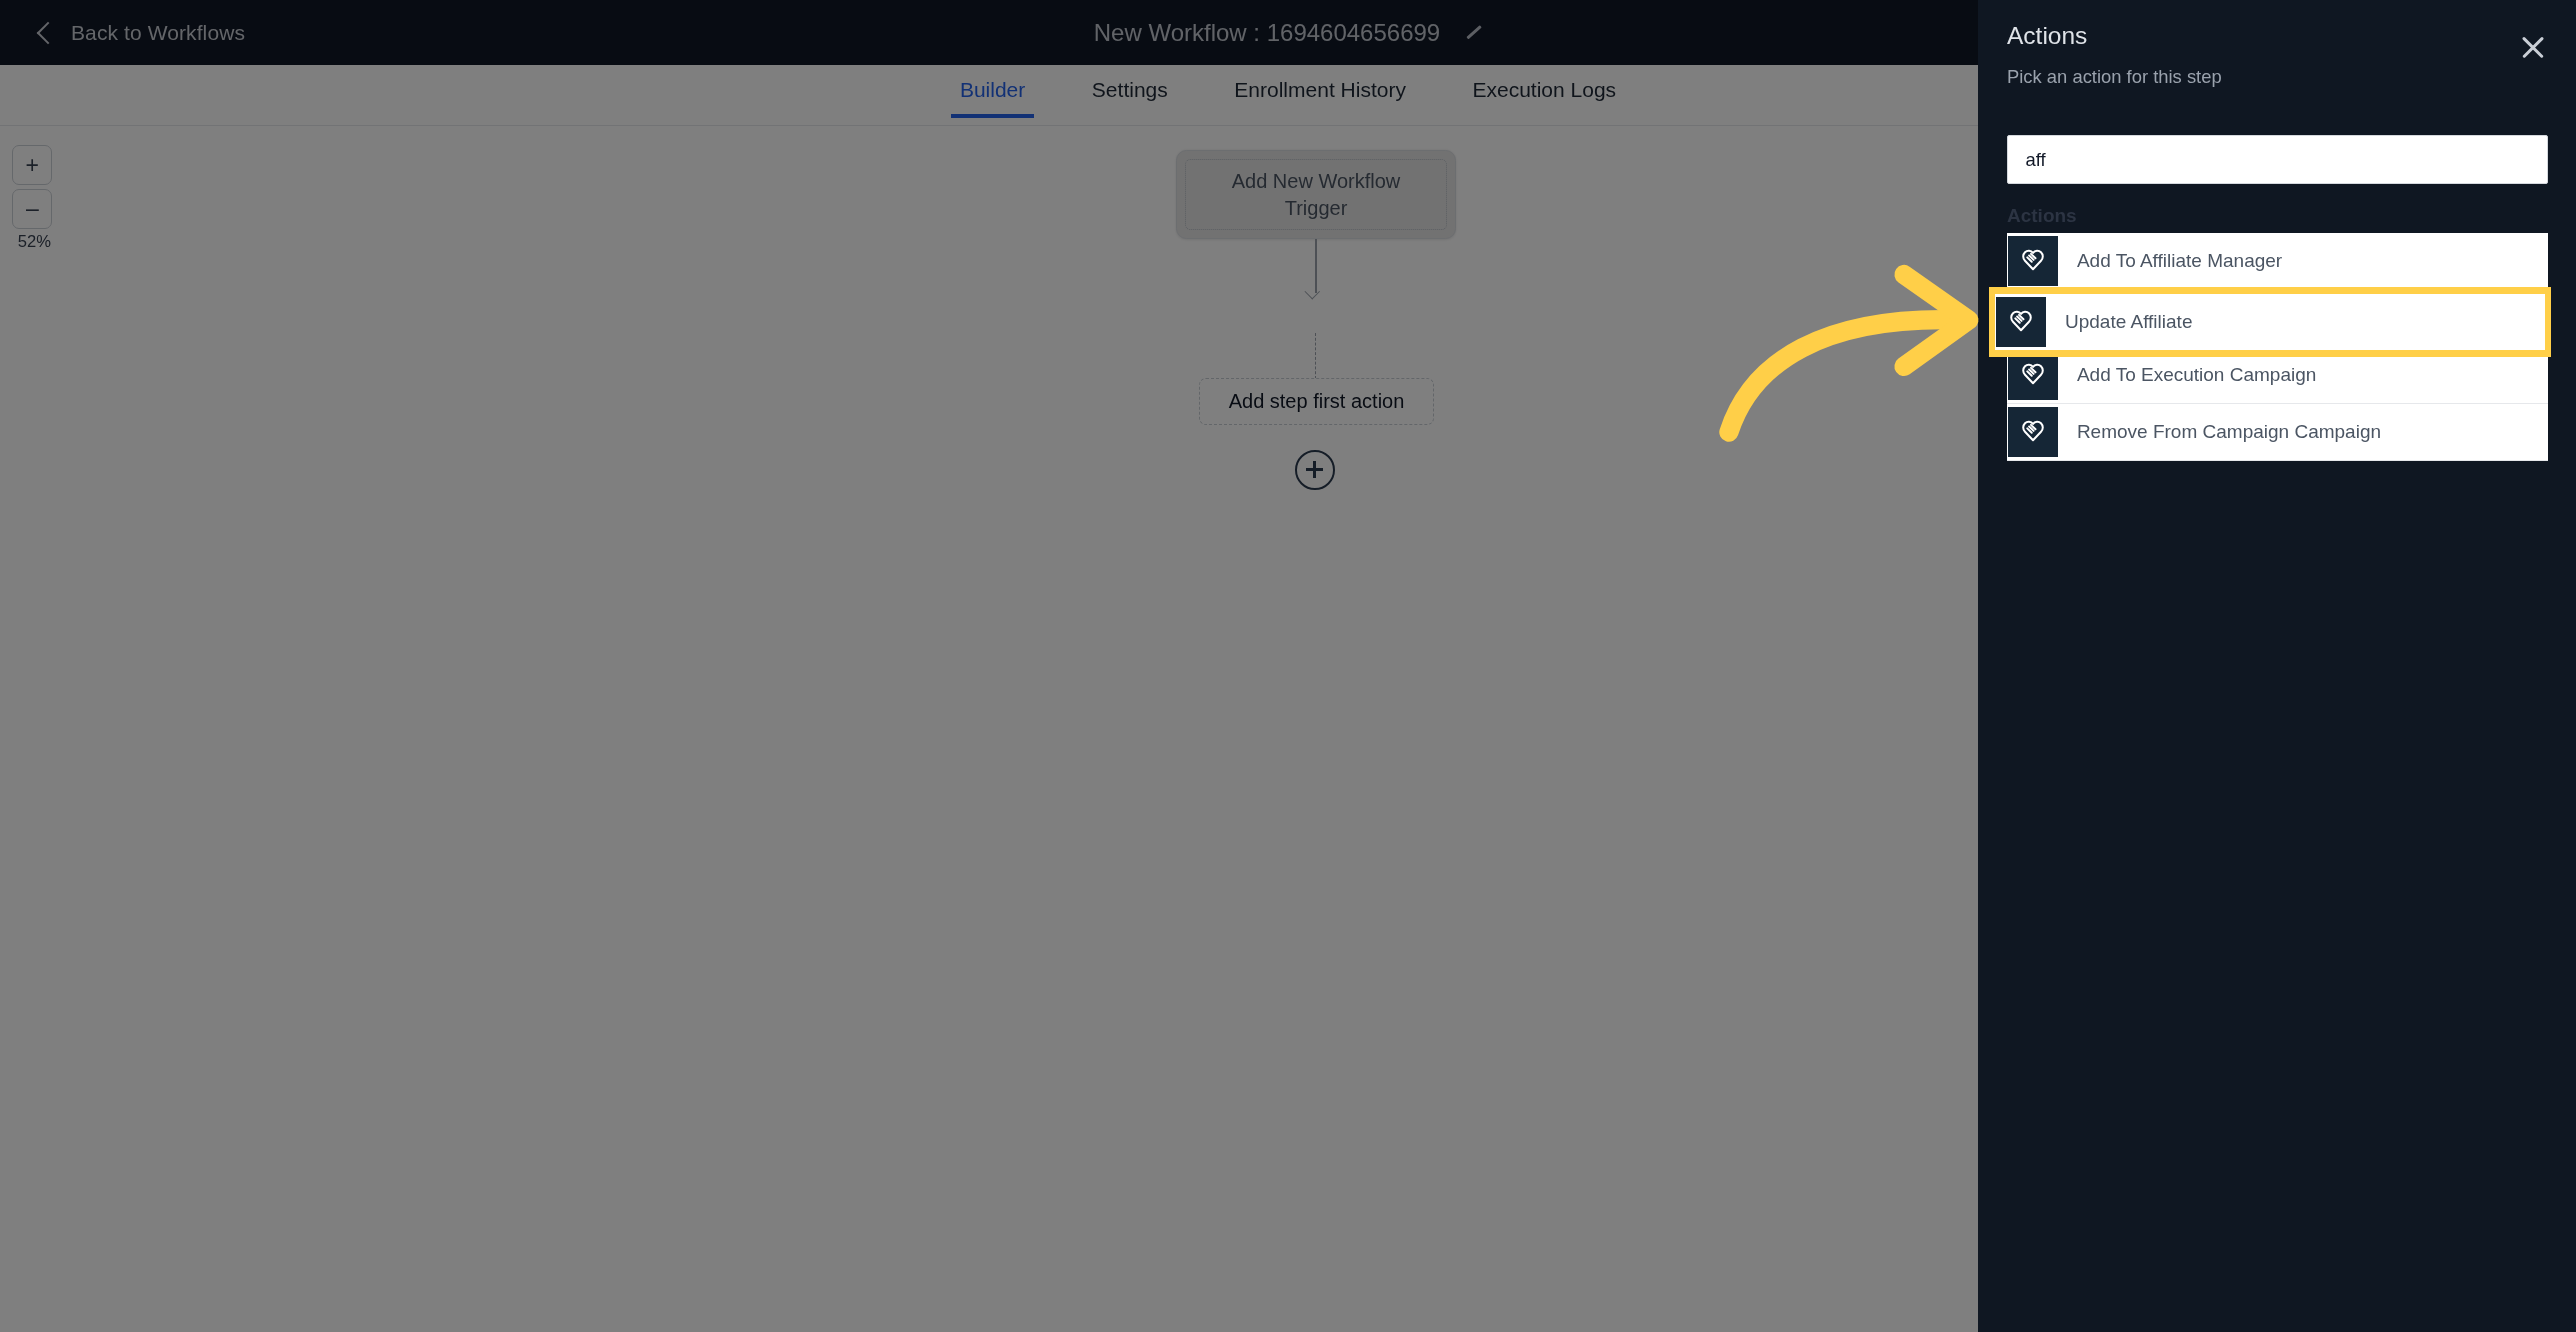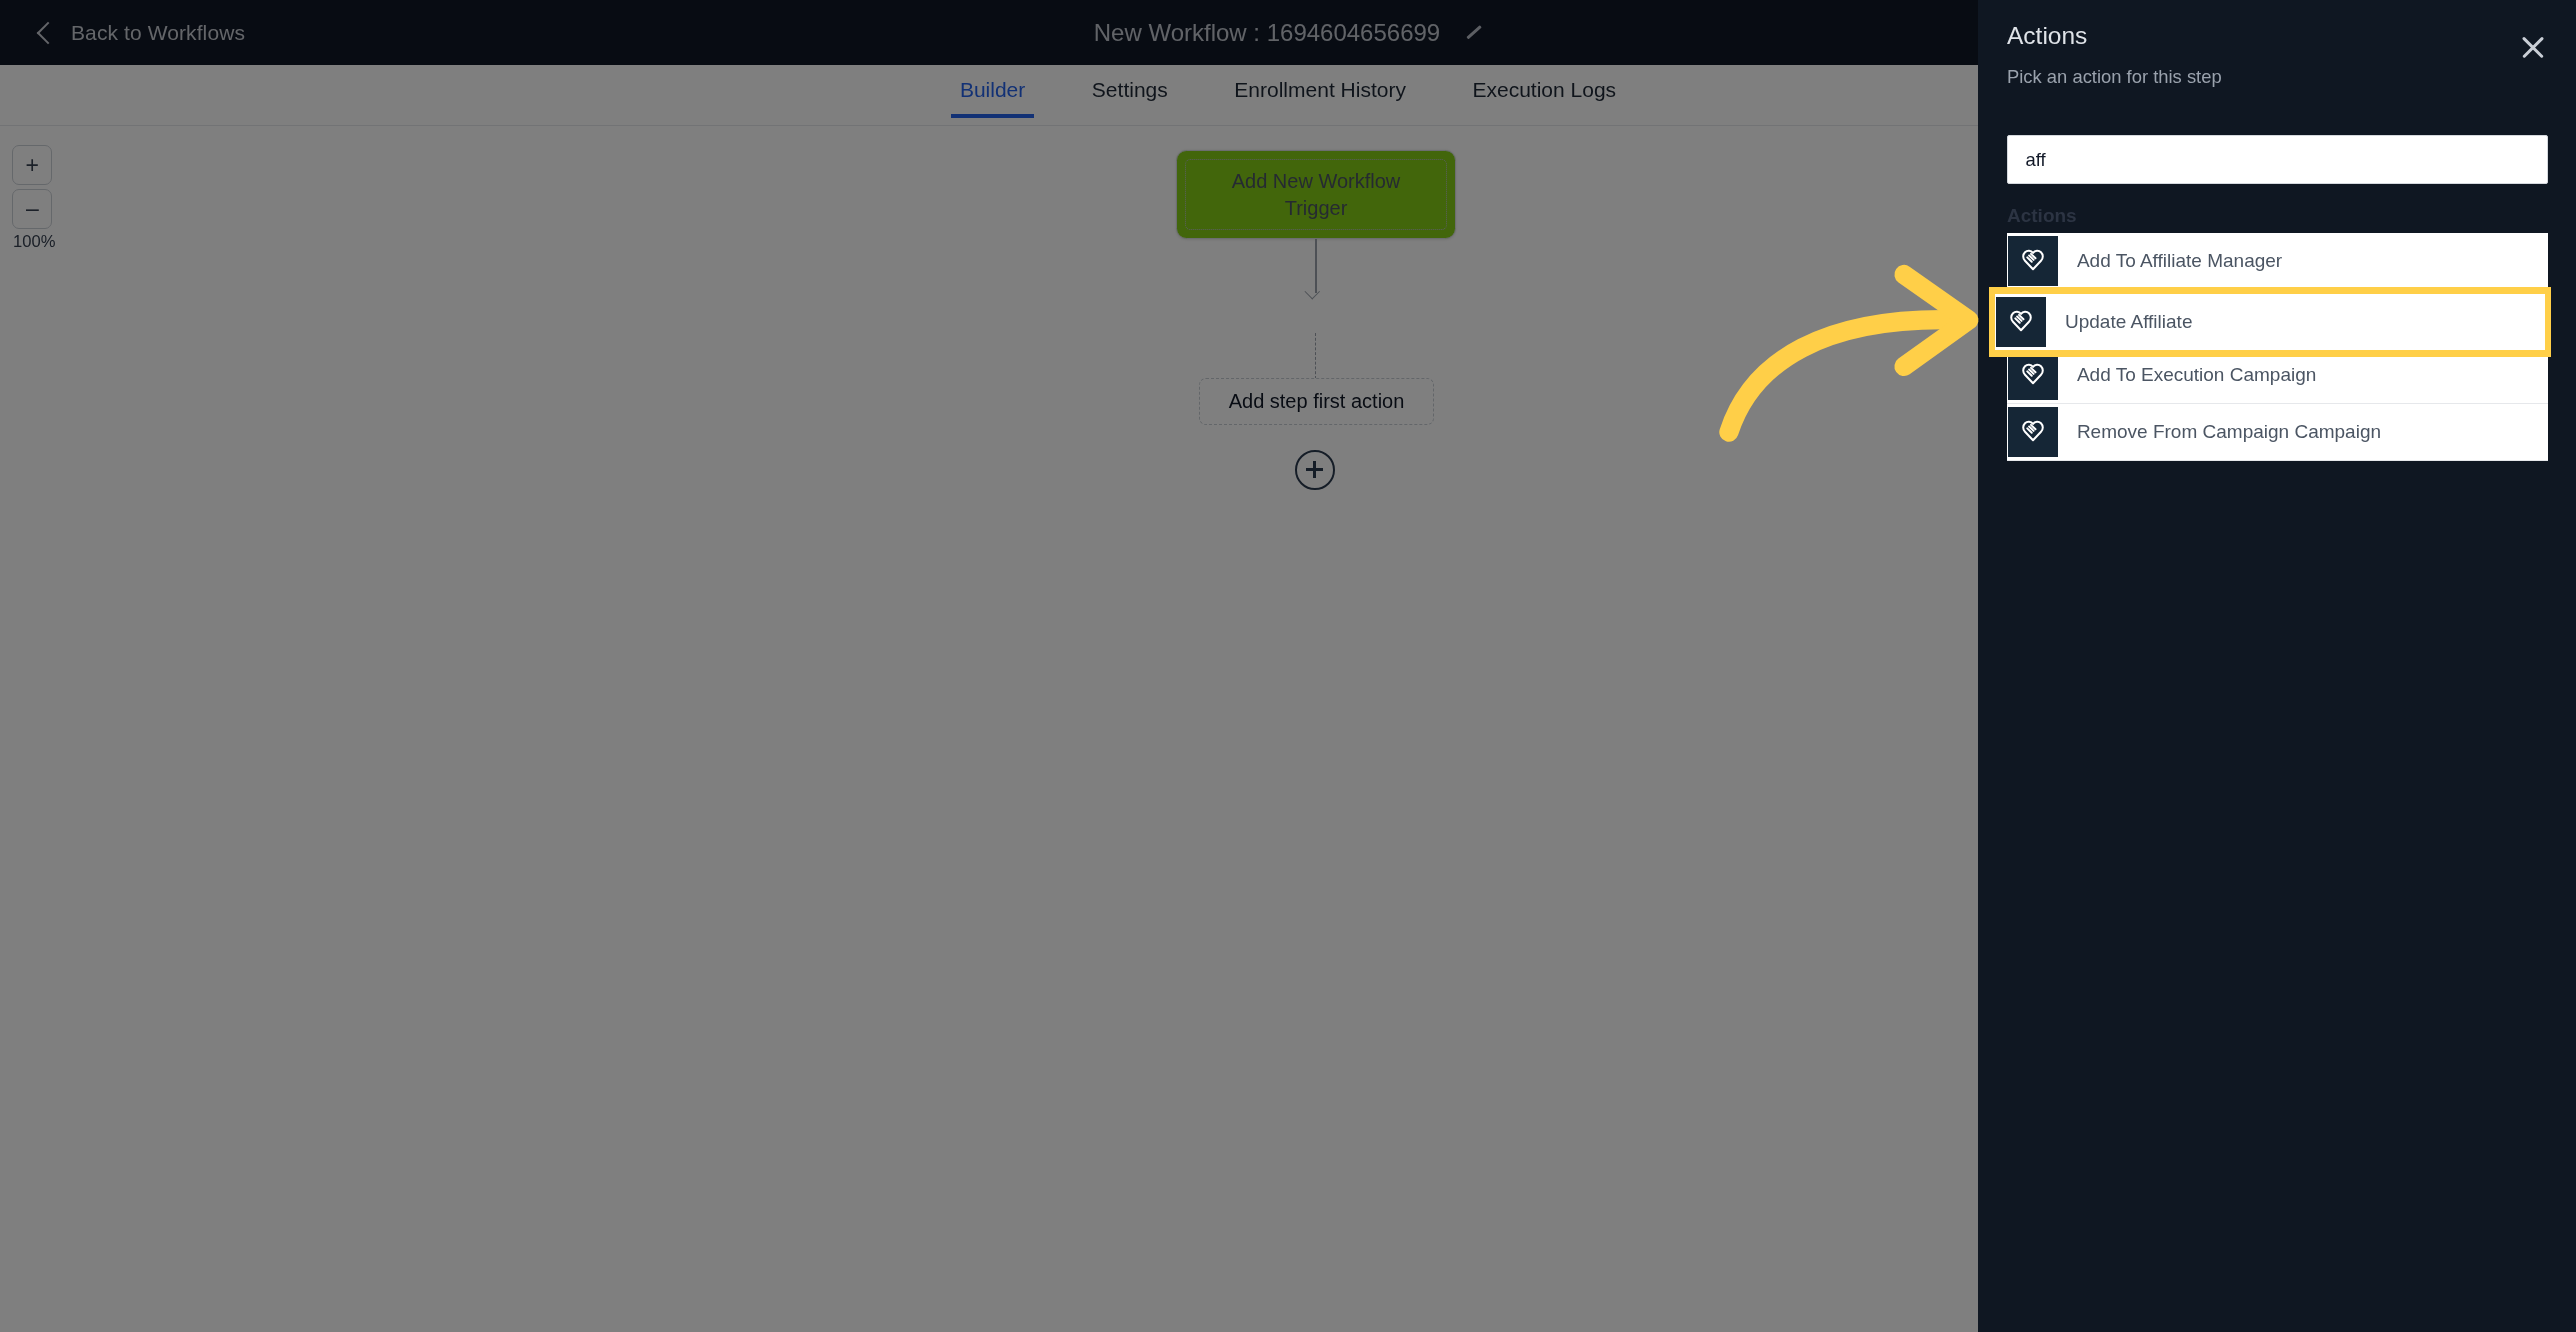--- a/index.html
+++ b/index.html
@@ -142,21 +142,21 @@
     width: 44px;
     font-size: 16.6px;
     color: #374151;
     margin-top: 3.5px;
   }
 
   .node-trigger {
     position: absolute;
     left: 1176px; top: 24px;
     width: 280px; height: 89px;
-    background: #84cc16;
+    background: #e5e5e5;
     border: 0.9px solid #d8dce1;
     border-radius: 10.5px;
     box-shadow: 0 0.9px 2.6px rgba(0,0,0,.10);
     padding: 8px;
   }
   .node-trigger-inner {
     width: 100%; height: 100%;
     border: 1.8px dotted #b6bcc4;
     border-radius: 5.3px;
     display: flex;
@@ -436,21 +436,21 @@
 
   <div class="canvas">
 
     <div class="zoom-ctrls">
       <div class="zbtn">
           <span>+</span>
         </div>
       <div class="zbtn">
           <span>–</span>
         </div>
-      <div class="zlabel">100%</div>
+      <div class="zlabel">52%</div>
     </div>
 
     <div class="node-trigger">
       <div class="node-trigger-inner">
         <span>Add New Workflow Trigger</span>
       </div>
     </div>
 
     <div class="conn-line-1"></div>
     <div class="conn-arrowhead"></div>

